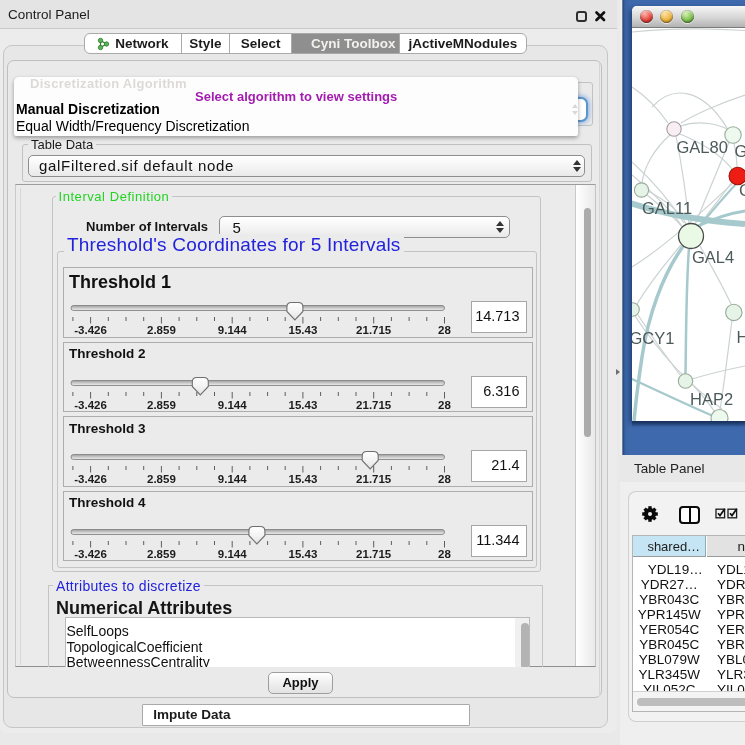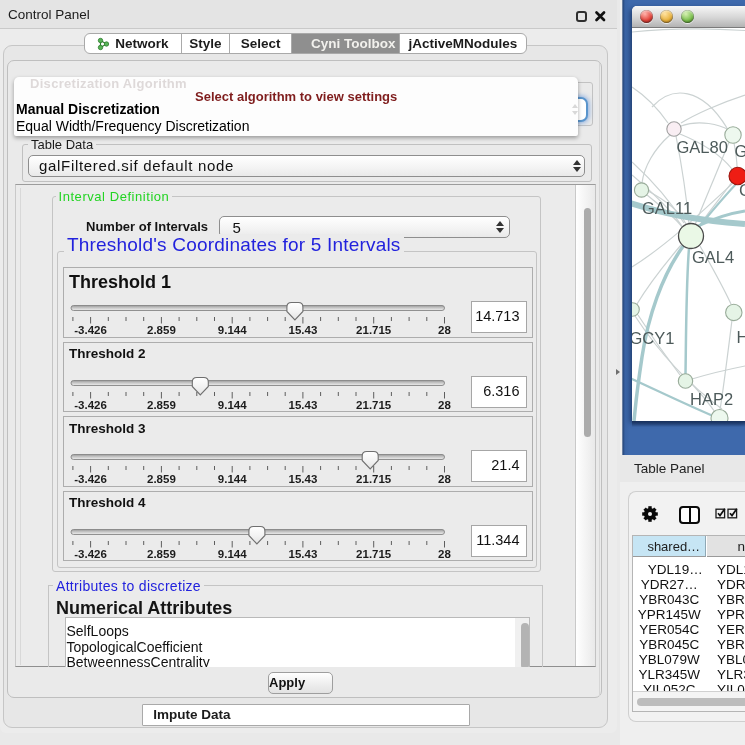--- a/index.html
+++ b/index.html
@@ -159,28 +159,28 @@
 <div class="ab" style="left:47.5px;top:585px;width:495.5px;height:82px;border:1px solid #c4c4c4;border-bottom:none"></div>
 <div class="gt" style="left:53px;top:577.5px;color:#2222dd;background:#ebebeb;font-size:14px;letter-spacing:0.3px">Attributes to discretize</div>
 <div class="ab" style="left:56px;top:598px;font-size:18px;font-weight:bold;color:#151515">Numerical Attributes</div>
 <div class="ab" style="left:65px;top:616.5px;width:465px;height:50.5px;background:#fff;border:1px solid #b9b9b9;border-bottom:none;overflow:hidden">
 <div class="ab" style="left:0.5px;top:5.3px;font-size:14px;color:#111">SelfLoops</div>
 <div class="ab" style="left:0.5px;top:21.0px;font-size:14px;color:#111">TopologicalCoefficient</div>
 <div class="ab" style="left:0.5px;top:36.7px;font-size:14px;color:#111">BetweennessCentrality</div>
 <div class="ab" style="left:449px;top:0;width:15px;height:51px;background:#f0f0f0"></div>
 <div class="ab" style="left:455px;top:5px;width:7.5px;height:46px;background:#b3b3b3;border-radius:4px"></div>
 </div>
-<div class="ab" style="left:268px;top:671.5px;width:65px;height:22px;background:linear-gradient(#ffffff,#eeeeee 55%,#e2e2e2);border:1px solid #9e9e9e;border-radius:5px;font-size:13px;font-weight:bold;color:#111;line-height:20px">Apply</div>
+<div class="ab" style="left:268px;top:671.5px;width:65px;height:22px;background:linear-gradient(#ffffff,#eeeeee 55%,#e2e2e2);border:1px solid #9e9e9e;border-radius:5px;font-size:13px;font-weight:bold;color:#111;text-align:center;line-height:20px">Apply</div>
 <div class="ab" style="left:142px;top:703.5px;width:328px;height:22px;background:#fff;border:1px solid #a9a9a9;border-radius:1px;display:flex;overflow:hidden">
 <div class="seg" style="width:98px;">Impute Data</div>
 <div class="seg" style="width:118px;border-left:1px solid #aaa;background:#1d4ed8;color:#f2f1ed;margin-top:41px;">Discretize Data</div>
 </div>
 <div class="ab" style="left:13.5px;top:77px;width:564.5px;height:58.5px;background:#fdfdfd;border-radius:5px 5px 2px 2px;box-shadow:0 2px 4px rgba(0,0,0,0.35);z-index:30"></div>
 <div class="ab" style="left:30px;top:75.5px;font-size:13px;font-weight:bold;color:#ded9d9;z-index:31;letter-spacing:0.3px">Discretization Algorithm</div>
-<div class="ab" style="left:195px;top:89px;font-size:13px;font-weight:600;color:#7f1d1d;z-index:31">Select algorithm to view settings</div>
+<div class="ab" style="left:195px;top:89px;font-size:13px;font-weight:600;color:#a21caf;z-index:31">Select algorithm to view settings</div>
 <div class="ab" style="left:16px;top:100.5px;font-size:14px;font-weight:bold;color:#000;z-index:31">Manual Discretization</div>
 <div class="ab" style="left:16px;top:117.5px;font-size:14px;color:#000;z-index:31">Equal Width/Frequency Discretization</div>
 <div class="ab" style="left:22px;top:82px;width:570.5px;height:44px;border:1px solid #c2c2c2;border-radius:3px;z-index:2"></div>
 <div class="ab" style="left:565px;top:97px;width:22.5px;height:24.5px;background:#fff;border:2.2px solid #5a95cc;border-radius:0 7px 7px 0;box-shadow:0 0 5px 1px rgba(100,150,220,0.75);z-index:3"></div>
 <div class="car" style="left:571.5px;top:103.5px;border-bottom:4px solid #d8d8d8;z-index:31;border-left-width:3.5px;border-right-width:3.5px"></div>
 <div class="car" style="left:571.5px;top:110.5px;border-top:4px solid #d8d8d8;z-index:31;border-left-width:3.5px;border-right-width:3.5px"></div>
 <div class="ab" style="left:598.5px;top:63px;width:1px;height:633px;background:#d6d6d6"></div>
 <div class="ab" style="left:615.5px;top:369px;width:0;height:0;border-top:3px solid transparent;border-bottom:3px solid transparent;border-left:4.5px solid #6e6e6e"></div>
 <div class="ab" style="left:620px;top:0;width:125px;height:454.5px;background:linear-gradient(to right,#f0f0f0 0px,#eeeeee 1.5px,#27477a 3px,#3a64a5 5px,#3e69ac 10px)"></div>
 <div class="ab" style="left:631.5px;top:6px;width:113.5px;height:415px;background:#fff;border-radius:5px 0 0 0;box-shadow:-2px 2px 5px rgba(10,25,60,0.55)"></div>

